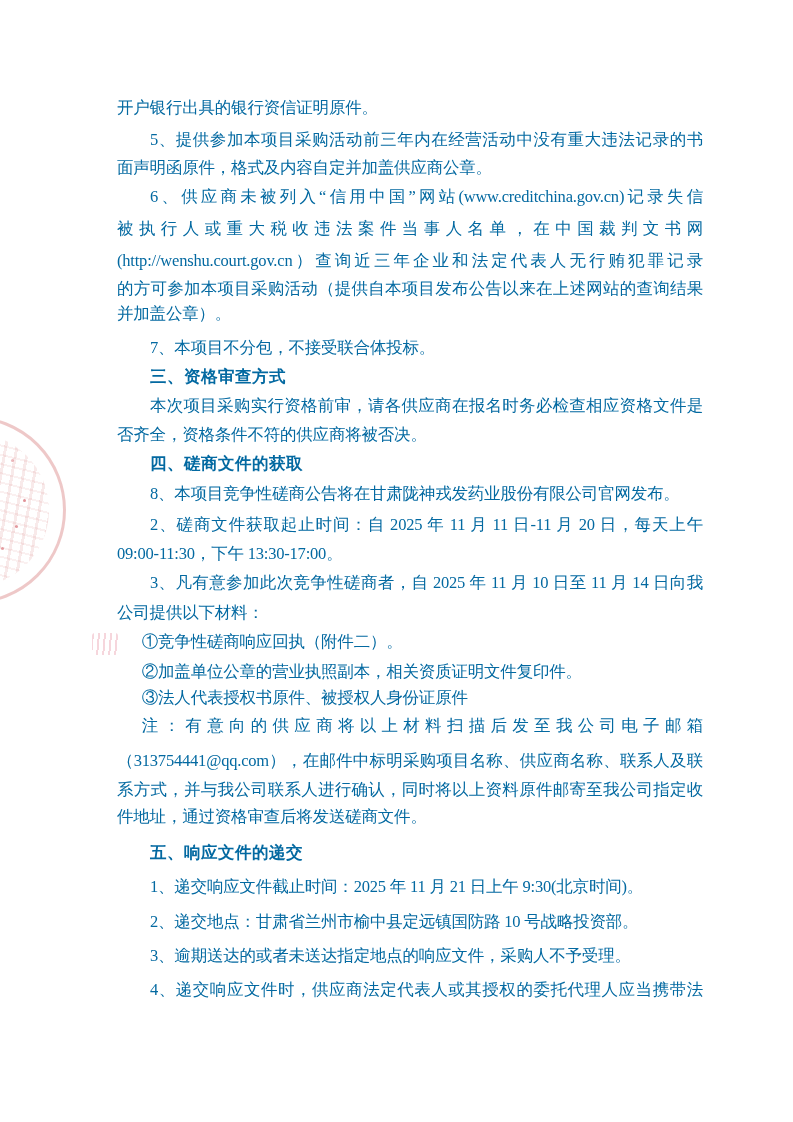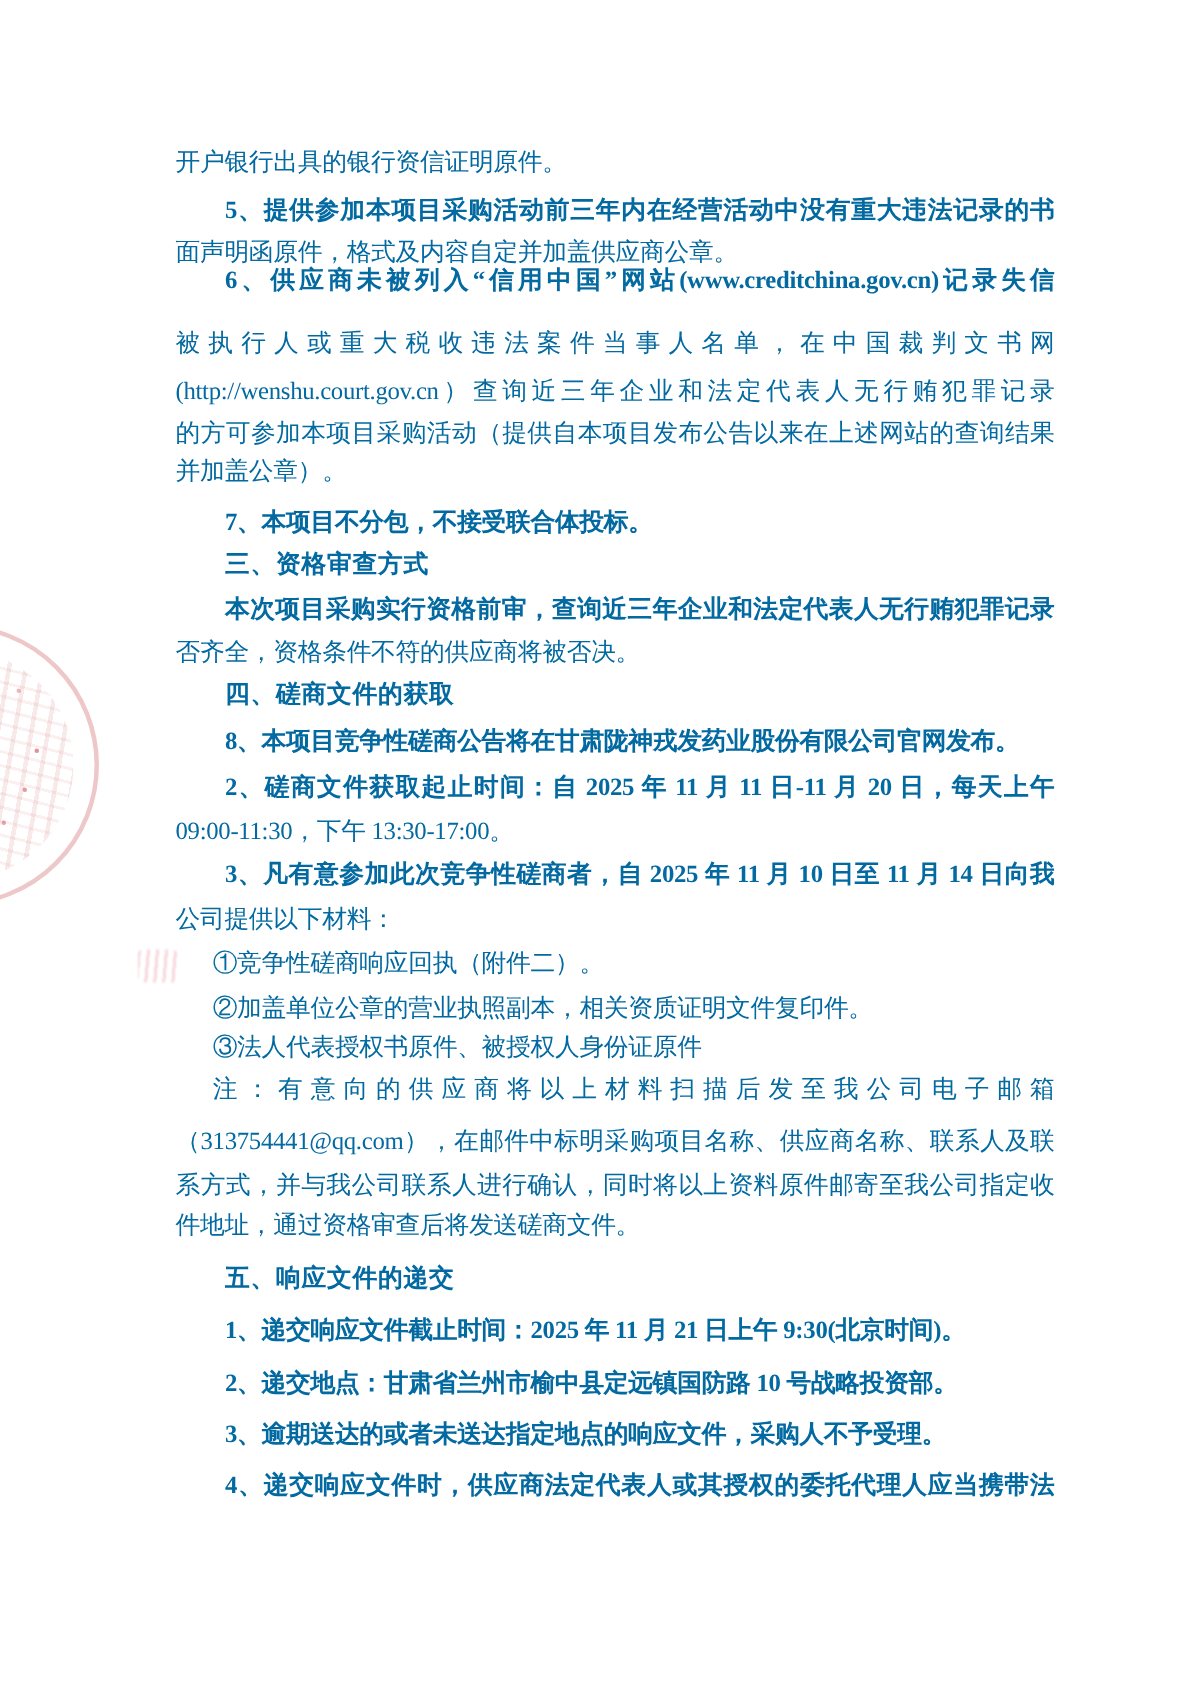--- a/index.html
+++ b/index.html
@@ -24,21 +24,21 @@
     overflow:visible;
   }
   .fill{
     white-space:normal;
     text-align:justify;
     text-align-last:justify;
     -moz-text-align-last:justify;
     height:30px;
     overflow:hidden;
   }
-  .ind{text-indent:2em;font-weight:bold;}
+  .ind{text-indent:2em;}
   .ind15{text-indent:1.5em;}
   .b{font-weight:bold;font-family:"Liberation Sans","DejaVu Sans",sans-serif;letter-spacing:0.5px;}
   
   .seal{
     position:absolute;
     left:-122px;top:416px;
     width:188px;height:188px;
     border-radius:50%;
     border:3px solid rgba(205,95,95,0.34);
     box-sizing:border-box;
@@ -80,28 +80,28 @@
 
   <div class="seal">
     <div class="seal-texture"></div>
     <div class="seal-dots"></div>
   </div>
   <div class="smudge"></div>
 
   <div class="l" style="top:93px">开户银行出具的银行资信证明原件。</div>
   <div class="l ind fill" style="top:125px">5、提供参加本项目采购活动前三年内在经营活动中没有重大违法记录的书</div>
   <div class="l" style="top:153px">面声明函原件，格式及内容自定并加盖供应商公章。</div>
-  <div class="l ind fill" style="top:172px">6、供应商未被列入“信用中国”网站(www.creditchina.gov.cn)记录失信</div>
+  <div class="l ind fill" style="top:182px">6、供应商未被列入“信用中国”网站(www.creditchina.gov.cn)记录失信</div>
   <div class="l fill" style="top:214px">被执行人或重大税收违法案件当事人名单，在中国裁判文书网</div>
   <div class="l fill" style="top:246px">(http://wenshu.court.gov.cn）查询近三年企业和法定代表人无行贿犯罪记录</div>
   <div class="l fill" style="top:274px">的方可参加本项目采购活动（提供自本项目发布公告以来在上述网站的查询结果</div>
   <div class="l" style="top:299px">并加盖公章）。</div>
   <div class="l ind" style="top:333px">7、本项目不分包，不接受联合体投标。</div>
   <div class="l ind b" style="top:361px">三、资格审查方式</div>
-  <div class="l ind fill" style="top:391px">本次项目采购实行资格前审，查询近三年企业和法定代表人无行贿犯罪记录</div>
+  <div class="l ind fill" style="top:391px">本次项目采购实行资格前审，请各供应商在报名时务必检查相应资格文件是</div>
   <div class="l" style="top:420px">否齐全，资格条件不符的供应商将被否决。</div>
   <div class="l ind b" style="top:448px">四、磋商文件的获取</div>
   <div class="l ind" style="top:479px">8、本项目竞争性磋商公告将在甘肃陇神戎发药业股份有限公司官网发布。</div>
   <div class="l ind fill" style="top:510px">2、磋商文件获取起止时间：自 2025 年 11 月 11 日-11 月 20 日，每天上午</div>
   <div class="l" style="top:539px">09:00-11:30，下午 13:30-17:00。</div>
   <div class="l ind fill" style="top:568px">3、凡有意参加此次竞争性磋商者，自 2025 年 11 月 10 日至 11 月 14 日向我</div>
   <div class="l" style="top:598px">公司提供以下材料：</div>
   <div class="l ind15" style="top:627px">①竞争性磋商响应回执（附件二）。</div>
   <div class="l ind15" style="top:657px">②加盖单位公章的营业执照副本，相关资质证明文件复印件。</div>
   <div class="l ind15" style="top:683px">③法人代表授权书原件、被授权人身份证原件</div>

